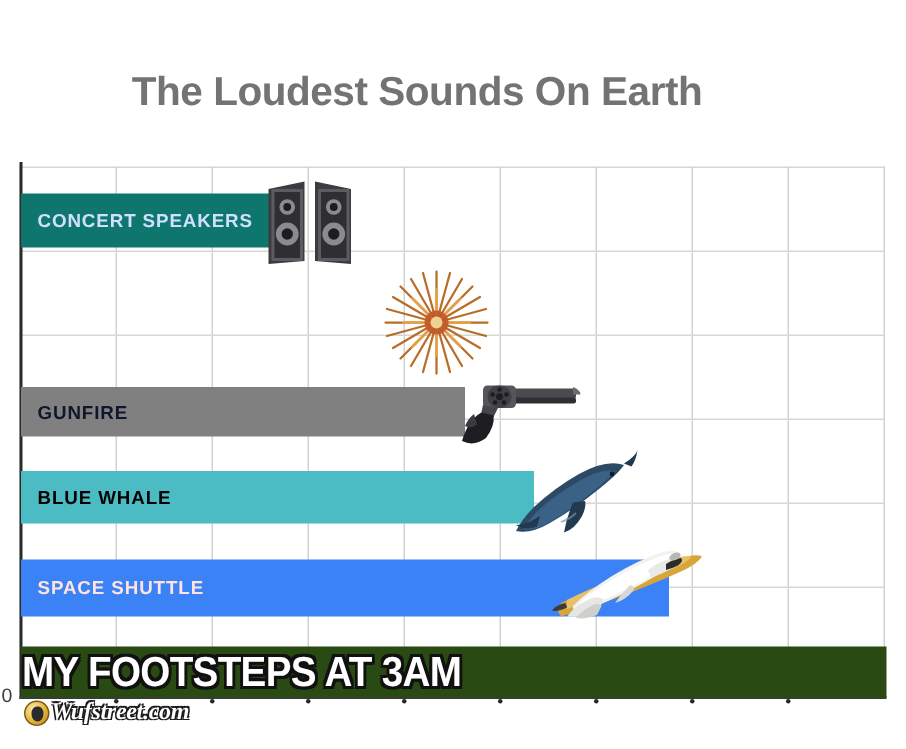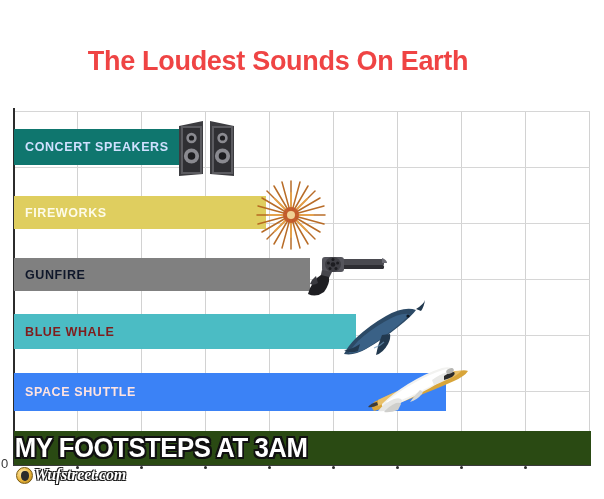--- a/index.html
+++ b/index.html
@@ -20,21 +20,21 @@
   #chart-title {
     position: absolute;
     left: 0;
     top: 46px;
     width: 556px;
     text-align: center;
     font-family: "Liberation Sans", sans-serif;
     font-weight: bold;
     font-size: 27px;
     letter-spacing: -0.3px;
-    color: #ef4444;
+    color: #737373;
     white-space: nowrap;
   }
 
   
   #plot {
     position: absolute;
     left: 13px;
     top: 111px;
     width: 577px;
     height: 352px;
@@ -233,23 +233,20 @@
       <polygon points="33,3 57,8 57,58 33,56" fill="#3c3c40"></polygon>
       <rect x="35" y="8" width="21" height="48" fill="#5b5b60"></rect>
       <rect x="37" y="10" width="17" height="44" fill="#2f2f33"></rect>
       <circle cx="45.5" cy="20" r="5.2" fill="#8a8a90"></circle>
       <circle cx="45.5" cy="20" r="2.6" fill="#1d1d20"></circle>
       <circle cx="45.5" cy="38" r="7.6" fill="#8a8a90"></circle>
       <circle cx="45.5" cy="38" r="3.8" fill="#1d1d20"></circle>
     </g>
   </svg>
 
-  <div class="bar" style="top:196px; width:252px; height:33px; background:#dfce5f;">
-    <span class="bar-label" style="color:#fdfbe8;">FIREWORKS</span>
-  </div>
 
   <svg class="deco" style="left:252px; top:176px;" width="78" height="78" viewBox="0 0 78 78">
     <g stroke-linecap="round">
       <g transform="translate(39,39)">
         <g stroke="#b5651d" stroke-width="1.5" opacity="0.95">
           <line x1="0" y1="0" x2="0" y2="-34"></line>
             <line x1="0" y1="0" x2="9" y2="-33"></line>
           <line x1="0" y1="0" x2="17" y2="-29"></line>
             <line x1="0" y1="0" x2="24" y2="-24"></line>
           <line x1="0" y1="0" x2="29" y2="-17"></line>
@@ -306,21 +303,21 @@
       <circle cx="38" cy="18.4" r="1.5" fill="#1d1d21"></circle>
       <circle cx="36.4" cy="13" r="1.5" fill="#1d1d21"></circle>
       <path d="M30 20 L28 29 L36 30 L40 22 Z" fill="#45454b"></path>
       <path d="M29 25 q-9 5 -13 19 q8 4 16 -2 q6 -8 5 -15 z" fill="#1e1e22"></path>
       <path d="M24 26 q-4 3 -6 8 q4 2 8 -1 z" fill="#3a3a40"></path>
       <path d="M90 8 q5 2 5 5 l-5 0 z" fill="#6a6a72"></path>
     </g>
   </svg>
 
   <div class="bar" style="top:314px; width:342px; height:35px; background:#4bbcc4;">
-    <span class="bar-label" style="color:#7f1d1d;">BLUE WHALE</span>
+    <span class="bar-label" style="color:#000000;">BLUE WHALE</span>
   </div>
 
   <svg class="deco" style="left:330px; top:300px;" width="96" height="68" viewBox="0 0 96 68">
     <g>
       <path d="M86 10 q-12 -4 -30 6 q-16 9 -30 22 q-8 8 -12 16 q10 2 22 -5 q16 -9 32 -22 q14 -11 18 -17 z" fill="#2c4a66"></path>
       <path d="M80 14 q-10 -2 -26 8 q-14 8 -26 19 q-6 6 -9 12 q8 1 18 -5 q15 -9 28 -20 q11 -9 15 -14 z" fill="#3a6186"></path>
       <path d="M52 35 q-4 9 -6 20 q7 -2 12 -11 q3 -6 2 -10 z" fill="#22394f"></path>
       <path d="M86 9 q8 -5 9 -9 q-1 7 -4 11 z" fill="#22394f"></path>
       <path d="M30 44 q-9 6 -16 6 q6 4 14 1 z" fill="#22394f"></path>
       <circle cx="78" cy="16" r="1.6" fill="#0e1a26"></circle>

